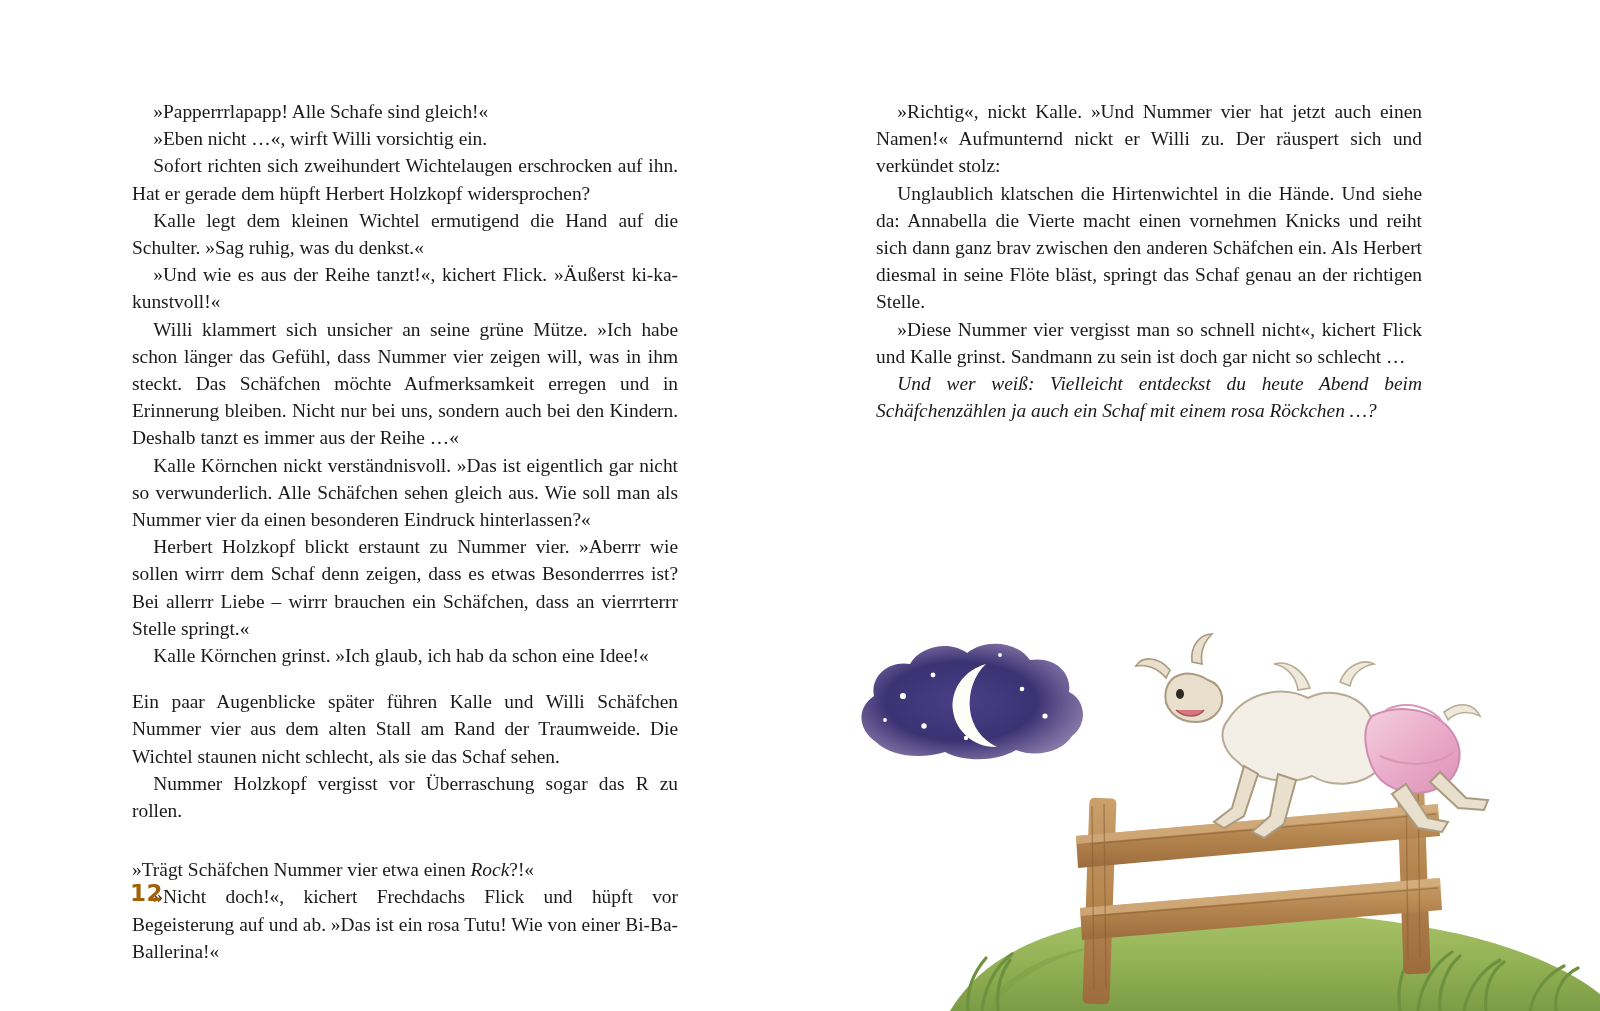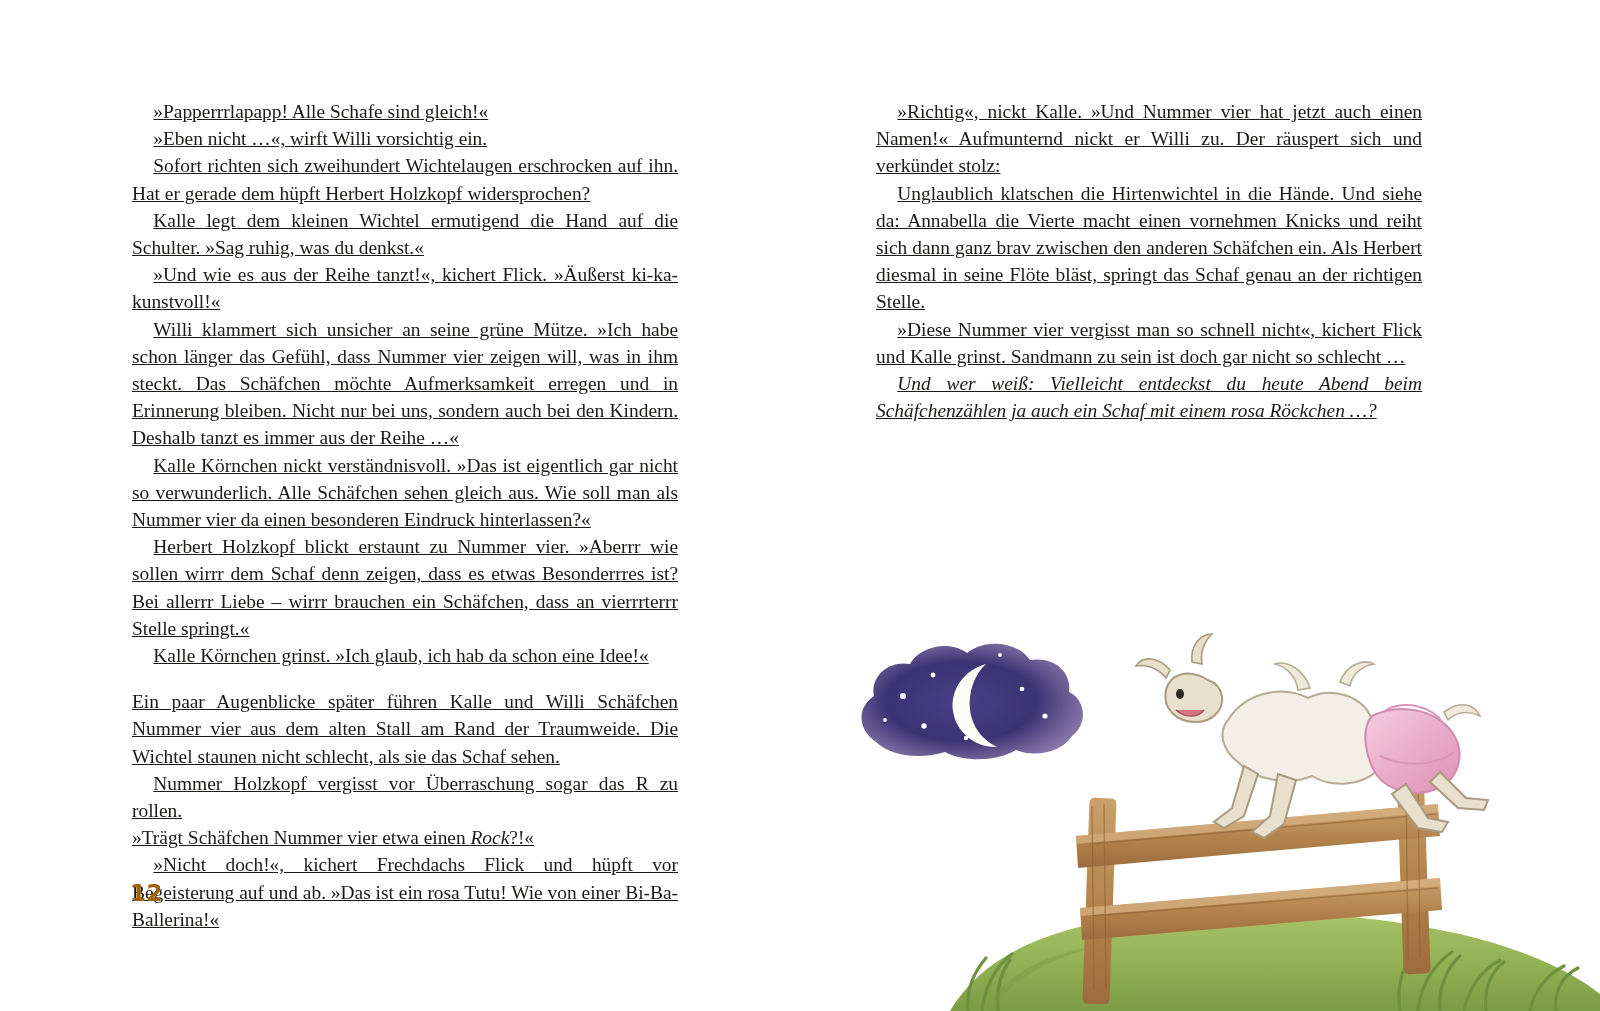--- a/index.html
+++ b/index.html
@@ -25,23 +25,22 @@
     text-align: justify;
     -webkit-hyphens: none;
     hyphens: none;
   }
   .col-left { left: 132px; }
   .col-right { left: 876px; }
 
   .para {
     margin: 0;
     text-indent: 1.1em;
-    text-decoration: underline;
   }
-  .para.no-indent { text-indent: 0; }
+  .para.no-indent { text-indent: 0; margin-top: 32px; }
   .para.gap-before { margin-top: 19px; }
   .ital { font-style: italic; }
 
   .folio {
     position: absolute;
     left: 130px;
     top: 880px;
     font-family: "DejaVu Sans", sans-serif;
     font-weight: bold;
     font-size: 23px;

